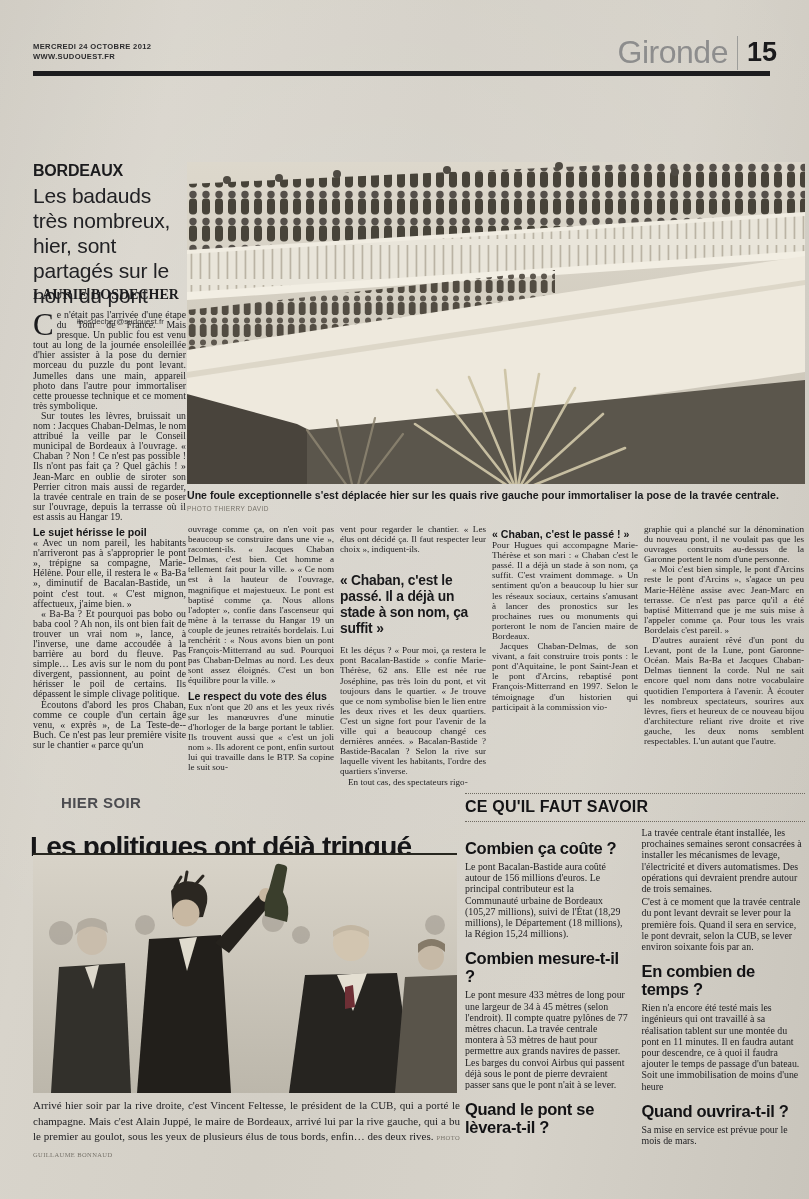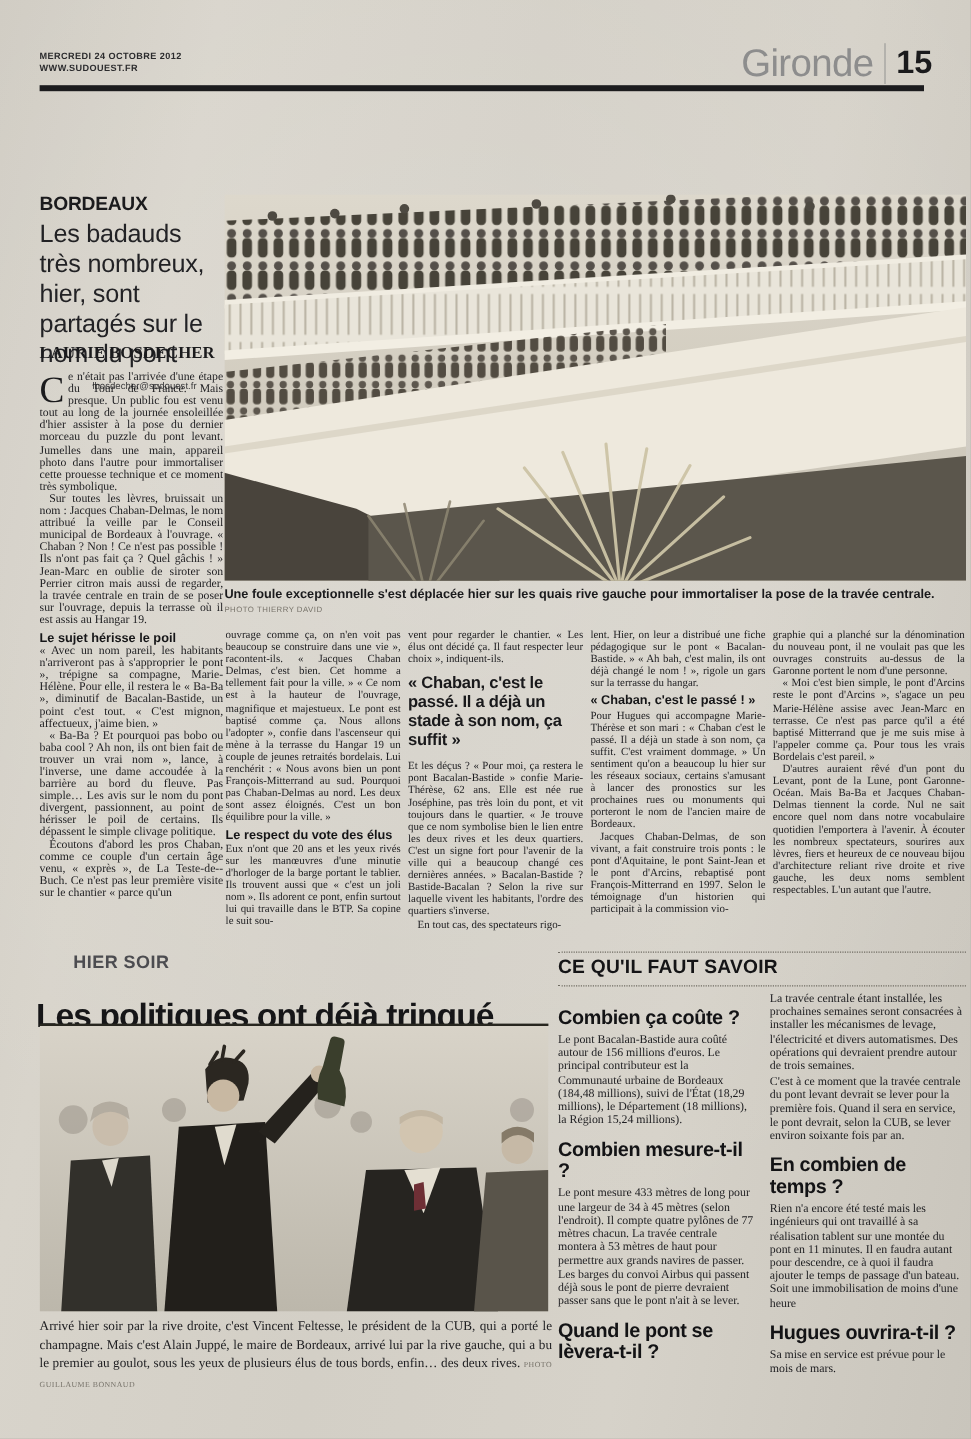--- a/index.html
+++ b/index.html
@@ -32,21 +32,21 @@
   .bodycol p.ind{text-indent:8px;}
   .col0{left:33px;top:310px;width:153px;height:497px;font-size:9.8px;line-height:10.1px;}
   .colA{left:188px;top:524px;width:146px;height:290px;font-size:9.1px;line-height:10.1px;}
   .colB{left:340px;top:524px;width:146px;height:288px;font-size:9.1px;line-height:10.1px;}
   .colC{left:492px;top:524px;width:146px;height:262px;font-size:9.1px;line-height:10.1px;}
   .colD{left:644px;top:524px;width:160px;height:268px;font-size:9.1px;line-height:10.1px;}
   .dropcap{float:left;font-size:31px;line-height:27px;padding:1px 3px 0 0;color:#1b1b1d;}
   .inline-subhead{font-family:"Liberation Sans","DejaVu Sans",sans-serif;font-weight:bold;
     font-size:10.6px;margin:5px 0 1px;color:#151517;text-align:left;}
   .pullquote{font-family:"Liberation Sans","DejaVu Sans",sans-serif;font-weight:bold;
-    font-size:13.8px;line-height:16px;color:#19191b;margin:7px 0 8px;text-align:left;letter-spacing:-.2px;}
+    font-size:13.8px;line-height:16px;color:#19191b;margin:19px 0 8px;text-align:left;letter-spacing:-.2px;}
   
   .photo1{position:absolute;left:187px;top:162px;width:618px;height:322px;}
   .caption1{position:absolute;left:187px;top:489px;width:618px;font-family:"Liberation Sans","DejaVu Sans",sans-serif;
     font-weight:bold;font-size:10.6px;color:#1a1a1c;}
   .credit{font-weight:normal;font-size:6.5px;color:#77736a;letter-spacing:.4px;}
   
   .hs-kicker{position:absolute;left:33px;top:794px;font-size:15px;font-weight:bold;color:#4c4c50;letter-spacing:.4px;margin-left:28px;}
   .hs-headline{position:absolute;left:30px;top:809px;width:440px;font-size:28px;font-weight:bold;
     letter-spacing:-.8px;color:#161618;line-height:30px;}
   .photo2{position:absolute;left:33px;top:853px;width:424px;height:240px;border-top:2px solid #27261f;}
@@ -159,21 +159,20 @@
     <h2 class="inline-subhead">Le respect du vote des élus</h2>
     <p>Eux n'ont que 20 ans et les yeux rivés sur les manœuvres d'une minutie d'horloger de la barge portant le tablier. Ils trouvent aussi que « c'est un joli nom ». Ils adorent ce pont, enfin surtout lui qui travaille dans le BTP. Sa copine le suit sou-</p>
   </div>
   <div class="bodycol colB">
     <p>vent pour regarder le chantier. « Les élus ont décidé ça. Il faut respecter leur choix », indiquent-ils.</p>
     <div class="pullquote">« Chaban, c'est le passé. Il a déjà un stade à son nom, ça suffit »</div>
     <p>Et les déçus ? « Pour moi, ça restera le pont Bacalan-Bastide » confie Marie-Thérèse, 62 ans. Elle est née rue Joséphine, pas très loin du pont, et vit toujours dans le quartier. « Je trouve que ce nom symbolise bien le lien entre les deux rives et les deux quartiers. C'est un signe fort pour l'avenir de la ville qui a beaucoup changé ces dernières années. » Bacalan-Bastide ? Bastide-Bacalan ? Selon la rive sur laquelle vivent les habitants, l'ordre des quartiers s'inverse.</p>
     <p class="ind">En tout cas, des spectateurs rigo-</p>
   </div>
   <div class="bodycol colC">
-    <p>lent. Hier, on leur a distribué une fiche pédagogique sur le pont « Bacalan-Bastide. » « Ah bah, c'est malin, ils ont déjà changé le nom ! », rigole un gars sur la terrasse du hangar.</p>
     <h2 class="inline-subhead">« Chaban, c'est le passé ! »</h2>
     <p>Pour Hugues qui accompagne Marie-Thérèse et son mari : « Chaban c'est le passé. Il a déjà un stade à son nom, ça suffit. C'est vraiment dommage. » Un sentiment qu'on a beaucoup lu hier sur les réseaux sociaux, certains s'amusant à lancer des pronostics sur les prochaines rues ou monuments qui porteront le nom de l'ancien maire de Bordeaux.</p>
     <p class="ind">Jacques Chaban-Delmas, de son vivant, a fait construire trois ponts : le pont d'Aquitaine, le pont Saint-Jean et le pont d'Arcins, rebaptisé pont François-Mitterrand en 1997. Selon le témoignage d'un historien qui participait à la commission vio-</p>
   </div>
   <div class="bodycol colD">
     <p>graphie qui a planché sur la dénomination du nouveau pont, il ne voulait pas que les ouvrages construits au-dessus de la Garonne portent le nom d'une personne.</p>
     <p class="ind">« Moi c'est bien simple, le pont d'Arcins reste le pont d'Arcins », s'agace un peu Marie-Hélène assise avec Jean-Marc en terrasse. Ce n'est pas parce qu'il a été baptisé Mitterrand que je me suis mise à l'appeler comme ça. Pour tous les vrais Bordelais c'est pareil. »</p>
     <p class="ind">D'autres auraient rêvé d'un pont du Levant, pont de la Lune, pont Garonne-Océan. Mais Ba-Ba et Jacques Chaban-Delmas tiennent la corde. Nul ne sait encore quel nom dans notre vocabulaire quotidien l'emportera à l'avenir. À écouter les nombreux spectateurs, sourires aux lèvres, fiers et heureux de ce nouveau bijou d'architecture reliant rive droite et rive gauche, les deux noms semblent respectables. L'un autant que l'autre.</p>
   </div>
 
@@ -223,26 +222,26 @@
   </div>
   <div class="caption2">
     <span>Arrivé hier soir par la rive droite, c'est Vincent Feltesse, le président de la CUB, qui a porté le champagne. Mais c'est Alain Juppé, le maire de Bordeaux, arrivé lui par la rive gauche, qui a bu le premier au goulot, sous les yeux de plusieurs élus de tous bords, enfin… des deux rives.</span>
     <span class="credit">PHOTO GUILLAUME BONNAUD</span>
   </div>
 
   <div class="savoir">
     <div class="savoir-title">CE QU'IL FAUT SAVOIR</div>
     <div class="savoir-content">
       <h3 class="first">Combien ça coûte ?</h3>
-      <p>Le pont Bacalan-Bastide aura coûté autour de 156 millions d'euros. Le principal contributeur est la Communauté urbaine de Bordeaux (184,48 millions), suivi de l'État (18,29 millions), le Département (18 millions), la Région 15,24 millions).</p>
+      <p>Le pont Bacalan-Bastide aura coûté autour de 156 millions d'euros. Le principal contributeur est la Communauté urbaine de Bordeaux (105,27 millions), suivi de l'État (18,29 millions), le Département (18 millions), la Région 15,24 millions).</p>
       <h3>Combien mesure-t-il ?</h3>
       <p>Le pont mesure 433 mètres de long pour une largeur de 34 à 45 mètres (selon l'endroit). Il compte quatre pylônes de 77 mètres chacun. La travée centrale montera à 53 mètres de haut pour permettre aux grands navires de passer. Les barges du convoi Airbus qui passent déjà sous le pont de pierre devraient passer sans que le pont n'ait à se lever.</p>
       <h3>Quand le pont se lèvera-t-il ?</h3>
       <p>La travée centrale étant installée, les prochaines semaines seront consacrées à installer les mécanismes de levage, l'électricité et divers automatismes. Des opérations qui devraient prendre autour de trois semaines.</p>
       <p>C'est à ce moment que la travée centrale du pont levant devrait se lever pour la première fois. Quand il sera en service, le pont devrait, selon la CUB, se lever environ soixante fois par an.</p>
       <h3>En combien de temps ?</h3>
       <p>Rien n'a encore été testé mais les ingénieurs qui ont travaillé à sa réalisation tablent sur une montée du pont en 11 minutes. Il en faudra autant pour descendre, ce à quoi il faudra ajouter le temps de passage d'un bateau. Soit une immobilisation de moins d'une heure</p>
-      <h3>Hugues ouvrira-t-il ?</h3>
+      <h3>Quand ouvrira-t-il ?</h3>
       <p>Sa mise en service est prévue pour le mois de mars.</p>
     </div>
   </div>
 
 </div>
 
 </body></html>

